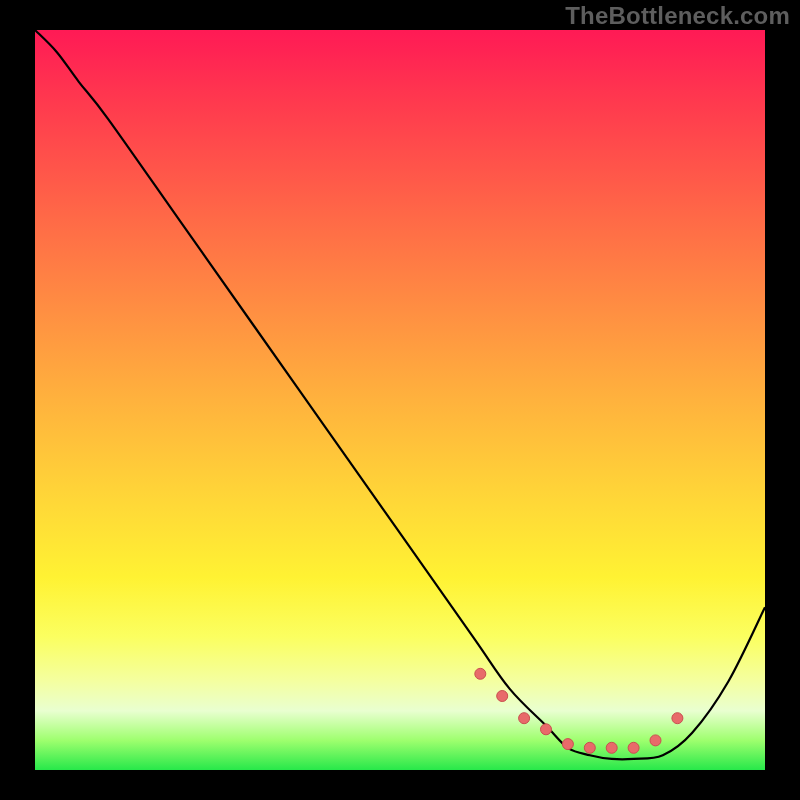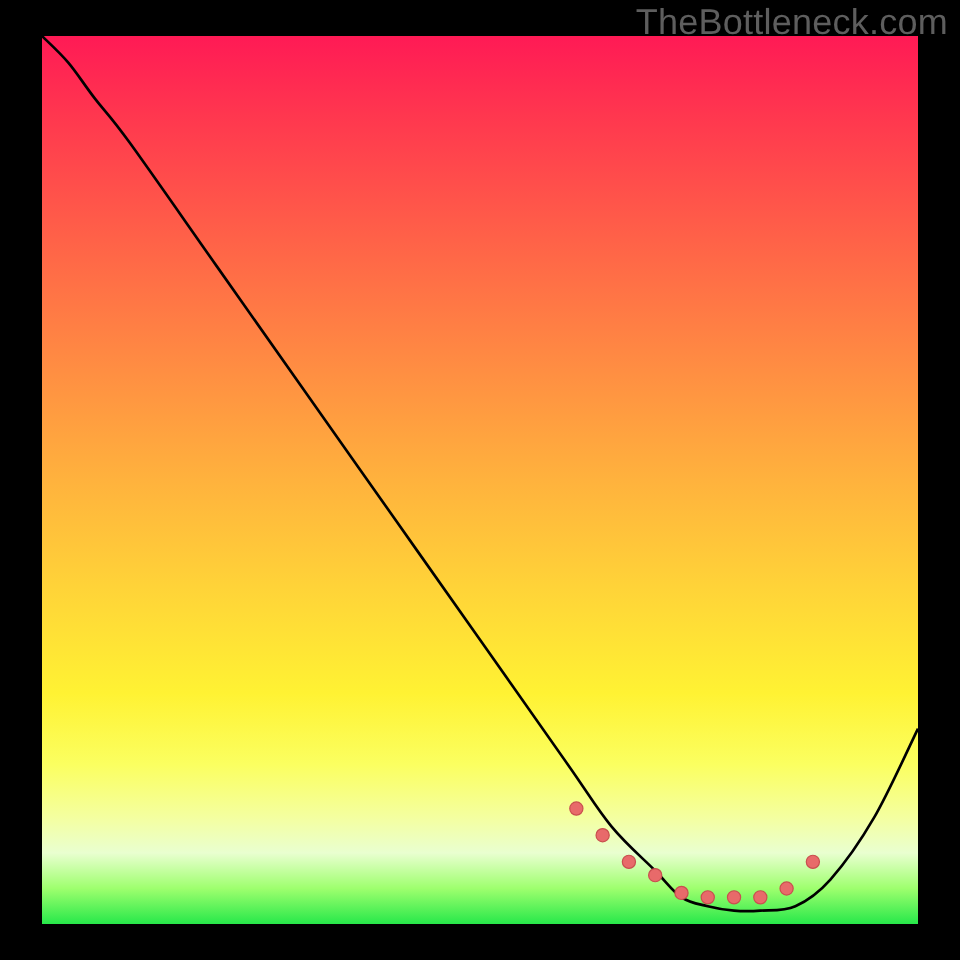--- a/index.html
+++ b/index.html
@@ -15,22 +15,22 @@
     position: relative;
     width: 800px;
     height: 800px;
     background: #000000;
   }
   .watermark {
     position: absolute;
     top: 2px;
     right: 10px;
     color: #5e5e5e;
-    font-size: 30px;
-    font-weight: 400;
+    font-size: 24px;
+    font-weight: 700;
     letter-spacing: 0.2px;
     z-index: 20;
   }
   .plot-area {
     position: absolute;
     left: 35px;
     top: 30px;
     width: 730px;
     height: 740px;
     

